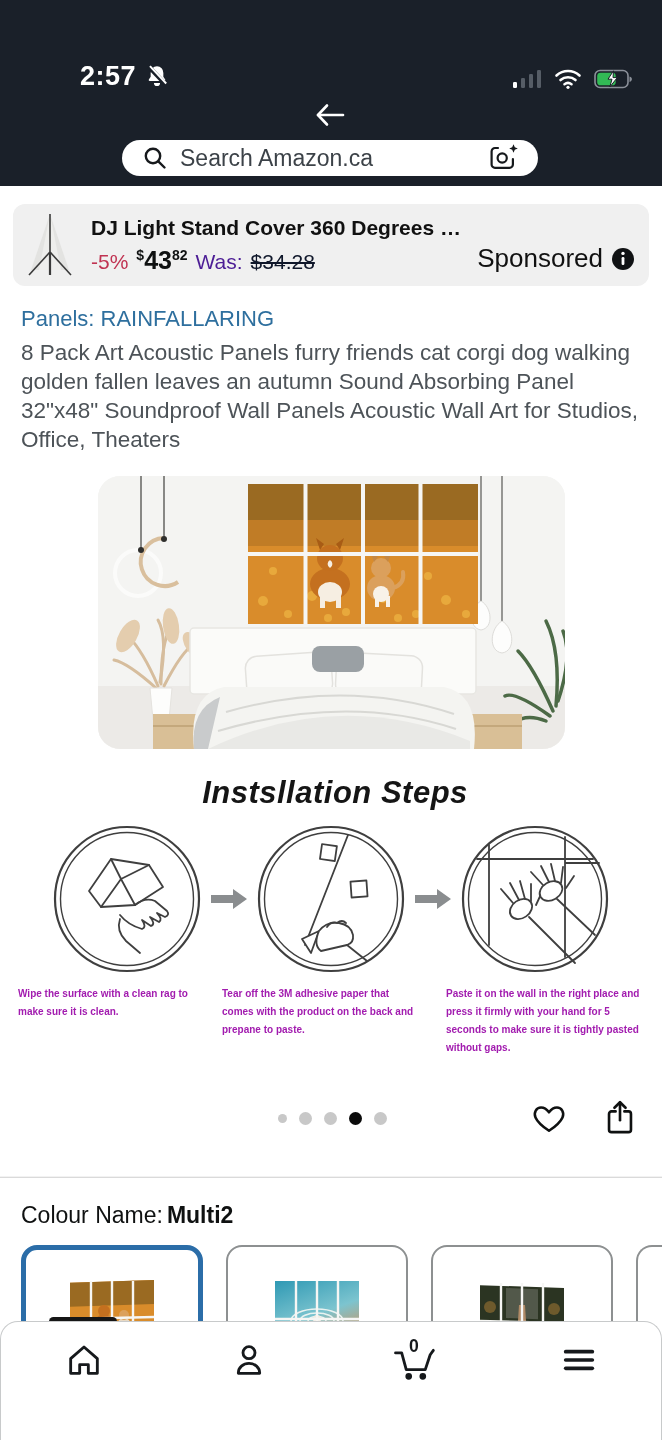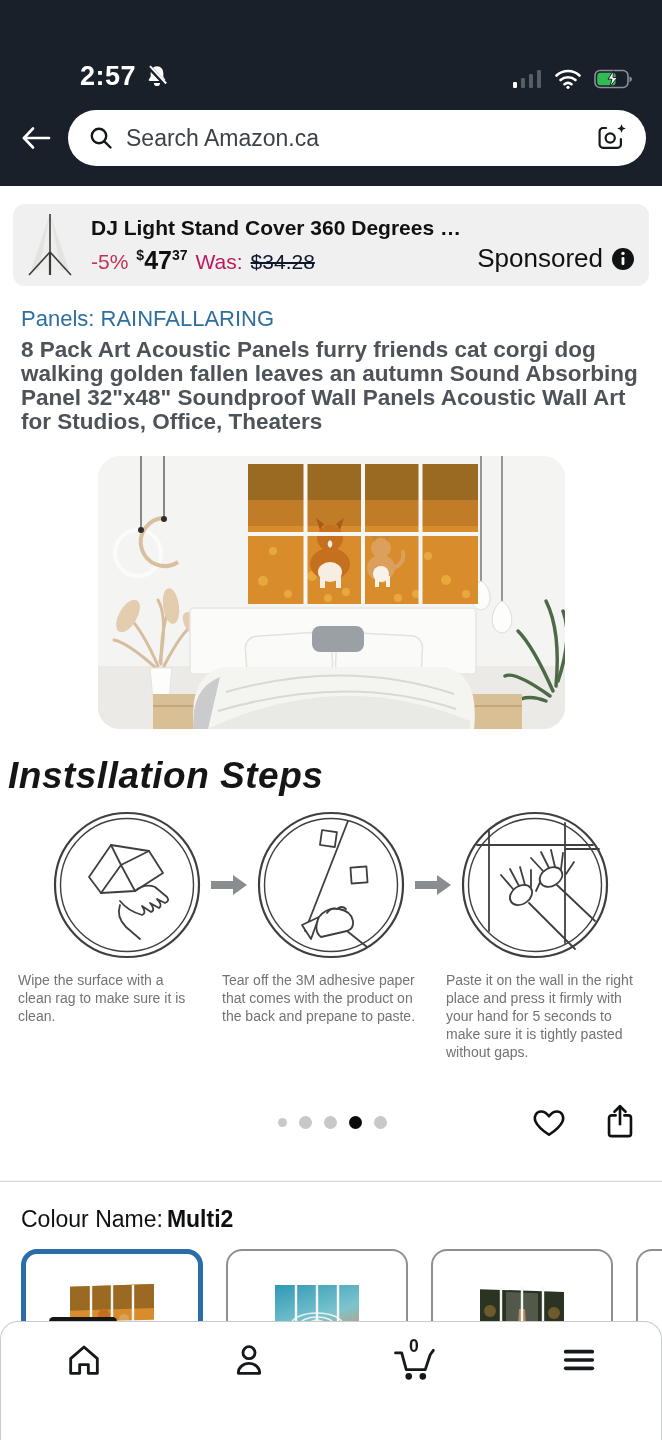--- a/index.html
+++ b/index.html
@@ -8,60 +8,60 @@
   .app { position:relative; width:662px; height:1440px; background:#fff; }
 
   
   .topbar { background:#1a2029; }
   .statusbar { height:100px; display:flex; align-items:flex-end; justify-content:space-between;
     padding:0 28px 8px 80px; color:#fff; }
   .status-left { display:flex; align-items:center; gap:8px; }
   .status-time { font-size:27px; font-weight:bold; letter-spacing:.5px; }
   .status-right { display:flex; align-items:center; gap:12px; padding-bottom:2px; }
 
-  .header { height:86px; display:flex; align-items:center; padding:0 16px 10px 14px; gap:10px; }
+  .header { height:86px; display:flex; align-items:center; padding:0 16px 10px 14px; gap:10px;flex-direction:column; }
   .back-btn { width:44px; display:flex; justify-content:center; }
   .search-pill { flex:1; height:56px; background:#fff; border-radius:30px; display:flex;
     align-items:center; padding:0 16px 0 20px; gap:12px; }
   .search-input { flex:1; border:none; outline:none; font-size:23px; color:#3c4248;
     font-family:"Liberation Sans",sans-serif; background:transparent; }
   .search-input::placeholder { color:#3c4248; opacity:1; }
 
   
   .ad-card { margin:18px 13px 0; background:#f0f0f0; border-radius:12px; height:82px;
     display:flex; align-items:center; padding:8px 14px 8px 8px; gap:12px; }
   .ad-img { width:58px; height:66px; flex:none; }
   .ad-body { flex:1; min-width:0; }
   .ad-title { font-size:21px; font-weight:bold; color:#111; white-space:nowrap;
     overflow:hidden; text-overflow:ellipsis; }
   .ad-price-row { display:flex; align-items:baseline; gap:8px; margin-top:6px; font-size:21px; }
   .ad-discount { color:#c03352; }
   .ad-price { color:#0f1111; font-weight:bold; font-size:25px; }
   .ad-sup { font-size:14px; vertical-align:super; font-weight:bold; }
-  .ad-was { color:#be185d; }
+  .ad-was { color:#4c1d95; }
   .ad-was-price { color:#0f172a; text-decoration:line-through; }
   .ad-right { display:flex; align-items:center; gap:8px; align-self:flex-end; padding-bottom:4px; }
   .sponsored-label { font-size:26px; color:#111; }
 
   
   .brand-link { display:block; margin:20px 21px 0; font-size:22px; color:#2e6f9e; }
-  .product-title { margin:6px 21px 0; font-size:22.5px; line-height:24px; color:#4d5358;font-weight:bold; }
+  .product-title { margin:6px 21px 0; font-size:22.5px; line-height:29px; color:#4d5358; }
 
   
   .hero-wrap { margin:22px auto 0; width:467px; height:273px; border-radius:22px;
     overflow:hidden; background:#f3f3f1; }
 
   
-  .steps-heading { margin-top:26px; text-align:left; font-size:37px; font-weight:bold;
+  .steps-heading { margin-top:26px; text-align:center; font-size:31px; font-weight:bold;
     font-style:italic; color:#151515; letter-spacing:.5px;padding-left:8px; }
   .steps-row { display:flex; align-items:center; justify-content:center; margin-top:12px; gap:6px; }
   .step-circle { width:152px; height:152px; }
   .step-arrow { width:40px; height:22px; flex:none; }
   .captions-row { display:flex; justify-content:space-between; padding:10px 16px 0 18px; }
-  .caption { font-size:14px; font-weight:normal; color:#737373; line-height:18px; }
+  .caption { font-size:10px; font-weight:bold; color:#a21caf; line-height:18px; }
   .caption.c1 { width:176px; }
   .caption.c2 { width:196px; }
   .caption.c3 { width:200px; }
 
   
   .dots-actions { display:flex; align-items:center; margin-top:42px; padding:0 24px 0 278px; }
   .dots { display:flex; align-items:center; gap:12px; flex:1; }
   .dot { width:13px; height:13px; border-radius:50%; background:#c8c8c8; }
   .dot.small { width:9px; height:9px; }
   .dot.active { background:#0b0b0b; }
@@ -173,21 +173,21 @@
         <line x1="29" y1="2" x2="29" y2="63" stroke="#3a3a3a" stroke-width="1.6"></line>
         <line x1="29" y1="40" x2="8" y2="63" stroke="#3a3a3a" stroke-width="1.6"></line>
         <line x1="29" y1="40" x2="50" y2="63" stroke="#3a3a3a" stroke-width="1.6"></line>
         <line x1="29" y1="40" x2="29" y2="63" stroke="#3a3a3a" stroke-width="2.2"></line>
       </svg>
     </span>
     <div class="ad-body">
       <div class="ad-title">DJ Light Stand Cover 360 Degrees Two Sided Speaker Tripod Scri…</div>
       <div class="ad-price-row">
         <span class="ad-discount">-5%</span>
-        <span class="ad-price"><sup class="ad-sup">$</sup><span>47</span><sup class="ad-sup">37</sup></span>
+        <span class="ad-price"><sup class="ad-sup">$</sup><span>43</span><sup class="ad-sup">82</sup></span>
         <span class="ad-was">Was:</span>
         <span class="ad-was-price">$34.28</span>
       </div>
     </div>
     <div class="ad-right">
       <span class="sponsored-label">Sponsored</span>
       <span>
         <svg width="24" height="24" viewBox="0 0 24 24">
           <circle cx="12" cy="12" r="11" fill="#101214"></circle>
           <rect x="10.6" y="10" width="2.8" height="8" rx="1.2" fill="#fff"></rect>

